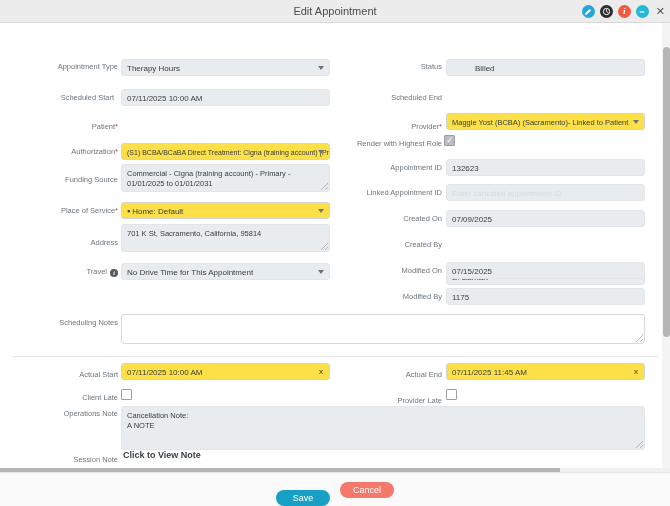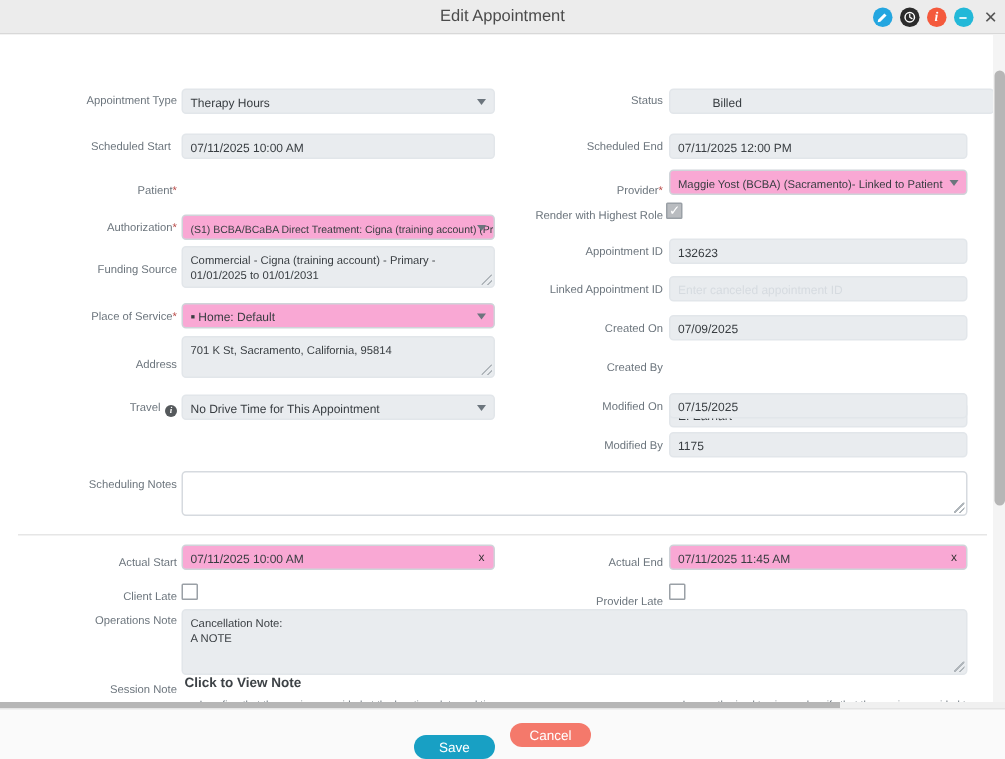--- a/index.html
+++ b/index.html
@@ -64,21 +64,21 @@
     background: #e9ecef;
     border: 1px solid #e2e6ea;
     border-radius: 3px;
     font-size: 8px; color: #383d41;
     padding: 3px 5px;
     height: 17px;
     line-height: 11px;
     overflow: hidden;
     white-space: nowrap;
   }
-  .fld.white { background: #f9a8d4; border: 1px solid #cfd4d9; }
+  .fld.white { background: #fde047; border: 1px solid #cfd4d9; }
   .fld.area {
     height: auto; white-space: normal; padding: 4px 5px;
     line-height: 10px; font-size: 7.5px;
   }
   .fld.empty-area { background: #fff; border: 1px solid #d6dadf; }
   .fld .ph { color: #d6dbe0; }
   .caret {
     position: absolute; right: 5px; top: 50%; margin-top: -2px;
     width: 0; height: 0;
     border-left: 3px solid transparent;
@@ -208,24 +208,23 @@
   <div class="fld area" style="left:121px; top:201px; width:209px; height:28px;">
     <span>701 K St, Sacramento, California, 95814</span><span class="resizer"></span>
   </div>
 
   <div class="lbl" style="left:40px; top:244px; width:78px;"><span>Travel</span><span class="info-ico">i</span></div>
   <div class="fld" style="left:121px; top:240px; width:209px;">
     <span>No Drive Time for This Appointment</span><span class="caret"></span>
   </div>
 
   <div class="lbl" style="left:364px; top:39px; width:78px;"><span>Status</span></div>
-  <div class="fld" style="left:446px; top:36px; width:217px;padding-left:28px;"><span>Billed</span></div>
+  <div class="fld" style="left:446px; top:36px; width:199px;padding-left:28px;"><span>Billed</span></div>
 
   <div class="lbl" style="left:364px; top:70px; width:78px;"><span>Scheduled End</span></div>
-  <div class="fld" style="left:446px; top:66px; width:199px;"><span>07/11/2025 12:00 PM</span></div>
 
   <div class="lbl" style="left:364px; top:99px; width:78px;"><span>Provider</span><span class="req">*</span></div>
   <div class="fld white" style="left:446px; top:90px; width:199px; padding-right:14px;">
     <span style="font-size:7.5px;">Maggie Yost (BCBA) (Sacramento)- Linked to Patient</span><span class="caret"></span>
   </div>
 
   <div class="lbl" style="left:354px; top:116px; width:88px;"><span>Render with Highest Role</span></div>
   <div class="chk checked" style="left:444px; top:112px;"></div>
 
   <div class="lbl" style="left:364px; top:140px; width:78px;"><span>Appointment ID</span></div>

